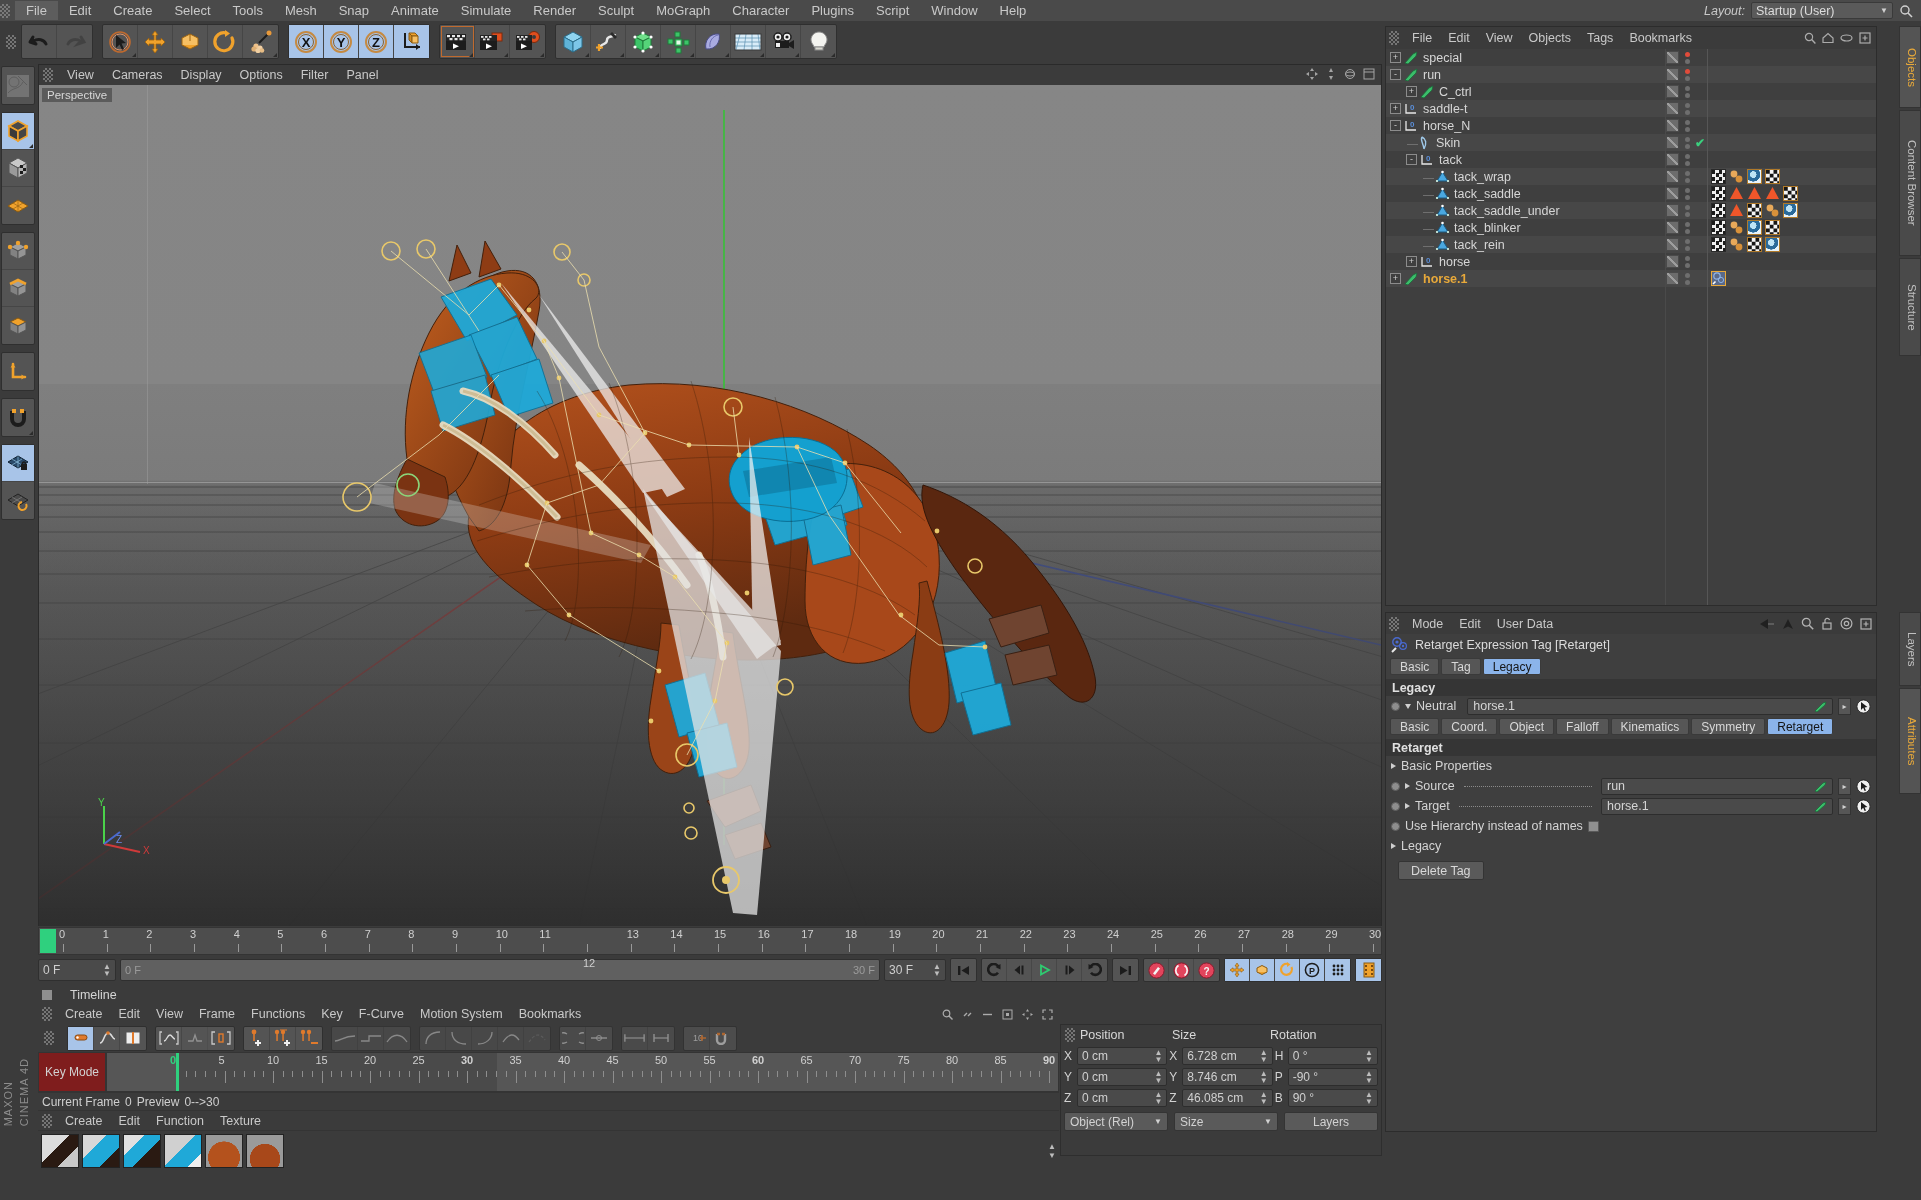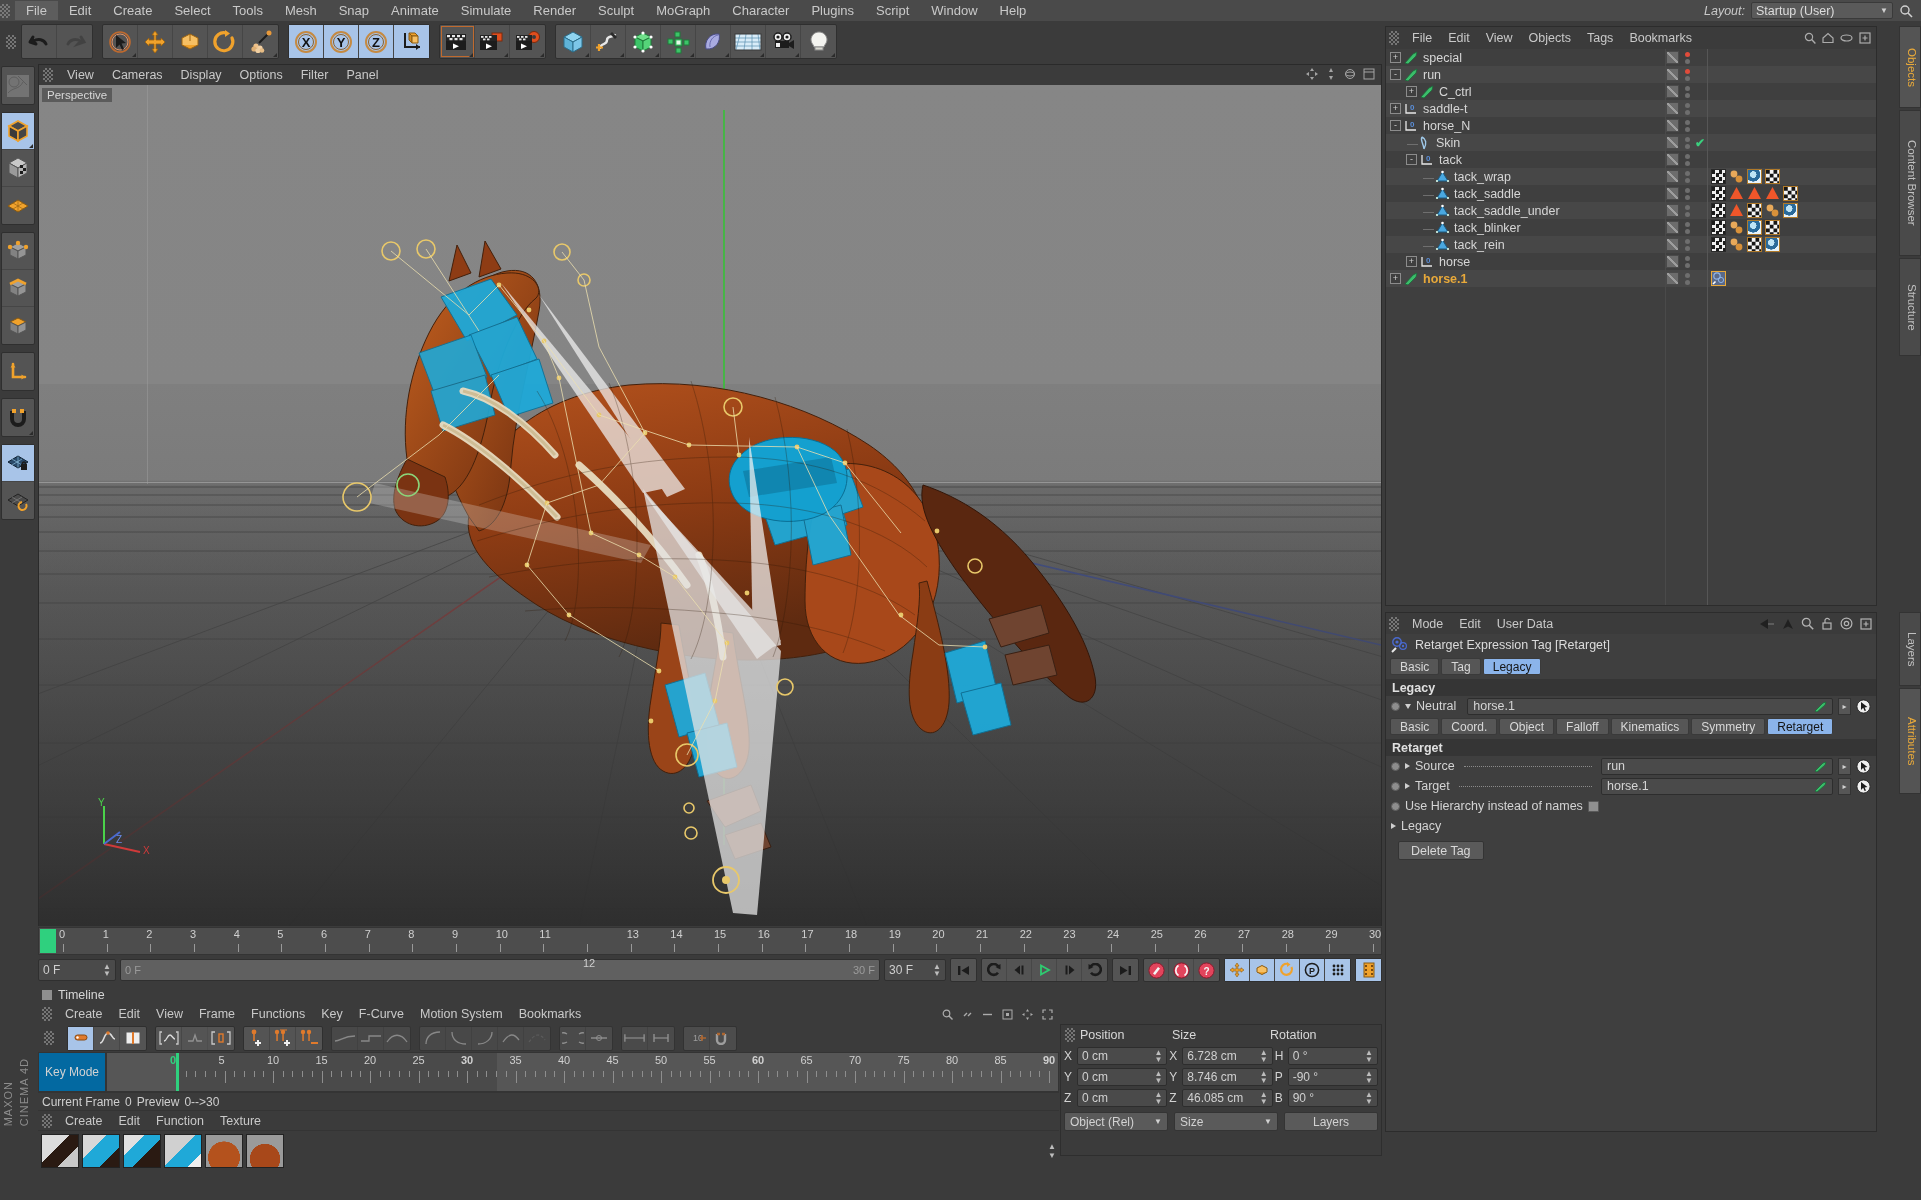--- a/index.html
+++ b/index.html
@@ -82,31 +82,31 @@
   .num-field .spin{margin-left:auto;font-size:8px;line-height:7px;color:#bdbdbd;}
   .scrub{flex:1;height:22px;background:#606060;border:1px solid #2f2f2f;border-radius:2px;
     display:flex;align-items:center;justify-content:space-between;padding:0 4px;font-size:12px;color:#9b9b9b;}
   .tp-group{display:flex;background:#545454;border:1px solid #2f2f2f;border-radius:2px;height:24px;align-items:center;}
   .tp-btn{width:25px;height:22px;display:flex;align-items:center;justify-content:center;border-right:1px solid #474747;}
   .tp-btn:last-child{border-right:none;}
   .tp-btn.blue{background:#a8c4e8;}
 
   
   .tlpanel{position:absolute;left:38px;top:986px;width:1021px;height:180px;background:#3b3b3b;}
-  .tl-title{height:18px;display:flex;align-items:center;gap:6px;padding-left:4px;font-size:12.5px;color:#d5d5d5;}
+  .tl-title{height:18px;display:flex;align-items:center;gap:18px;padding-left:4px;font-size:12.5px;color:#d5d5d5;}
   .tl-sq{width:10px;height:10px;background:#8f8f8f;}
   .tl-menu{height:20px;display:flex;align-items:center;padding-left:4px;}
   .tl-menu .menu-item{font-size:12.5px;padding:1px 8px;}
   .tl-tools{height:28px;display:flex;align-items:center;gap:8px;padding-left:6px;}
   .tt-group{display:flex;background:#545454;border:1px solid #2f2f2f;border-radius:2px;height:25px;align-items:center;}
   .tt-btn{width:26px;height:23px;display:flex;align-items:center;justify-content:center;border-right:1px solid #474747;}
   .tt-btn:last-child{border-right:none;}
   .tt-btn.sel{background:#a8c4e8;}
   .tl-ruler-row{display:flex;height:40px;}
-  .keymode{width:68px;background:#0369a1;border:1px solid #343434;display:flex;align-items:center;
+  .keymode{width:68px;background:#7f1d1d;border:1px solid #343434;display:flex;align-items:center;
     justify-content:center;font-size:12px;color:#d2d2d2;}
   .tl-ruler{position:relative;flex:1;background:#565656;border:1px solid #343434;}
   .tl-ruler .active-range{position:absolute;left:69px;top:0;width:321px;height:100%;background:#4a4a4a;}
   .tl-tick-lab{position:absolute;top:1px;font-size:11px;color:#d0d0d0;}
   .tl-tick{position:absolute;top:18px;width:1px;background:#8e8e8e;}
   .tl-play{position:absolute;top:0;width:3px;height:100%;background:#2fd07e;}
   .cf-row{height:18px;display:flex;align-items:center;padding-left:4px;font-size:12px;color:#cfcfcf;gap:5px;
     border-top:1px solid #343434;}
   .mat-menu{height:20px;display:flex;align-items:center;padding-left:4px;border-top:1px solid #343434;}
   .mat-menu .menu-item{font-size:12.5px;padding:1px 8px;}
@@ -1946,20 +1946,24 @@
         <div class="tab">Basic</div>
         <div class="tab">Coord.</div>
         <div class="tab">Object</div>
         <div class="tab">Falloff</div>
         <div class="tab">Kinematics</div>
         <div class="tab">Symmetry</div>
         <div class="tab active">Retarget</div>
       </div>
     <div class="sec-head">Retarget</div>
 
+    <div class="prow">
+      <span class="tri"></span>
+      <span>Basic Properties</span>
+    </div>
 
     <div class="prow">
       <span class="circ"></span>
       <span class="tri"></span>
       <span>Source</span>
       <span class="dots"></span>
       <div class="linkfield">
         <span>run</span>
         <span style="margin-left:auto;">
           <svg width="13" height="11" viewBox="0 0 13 11">

